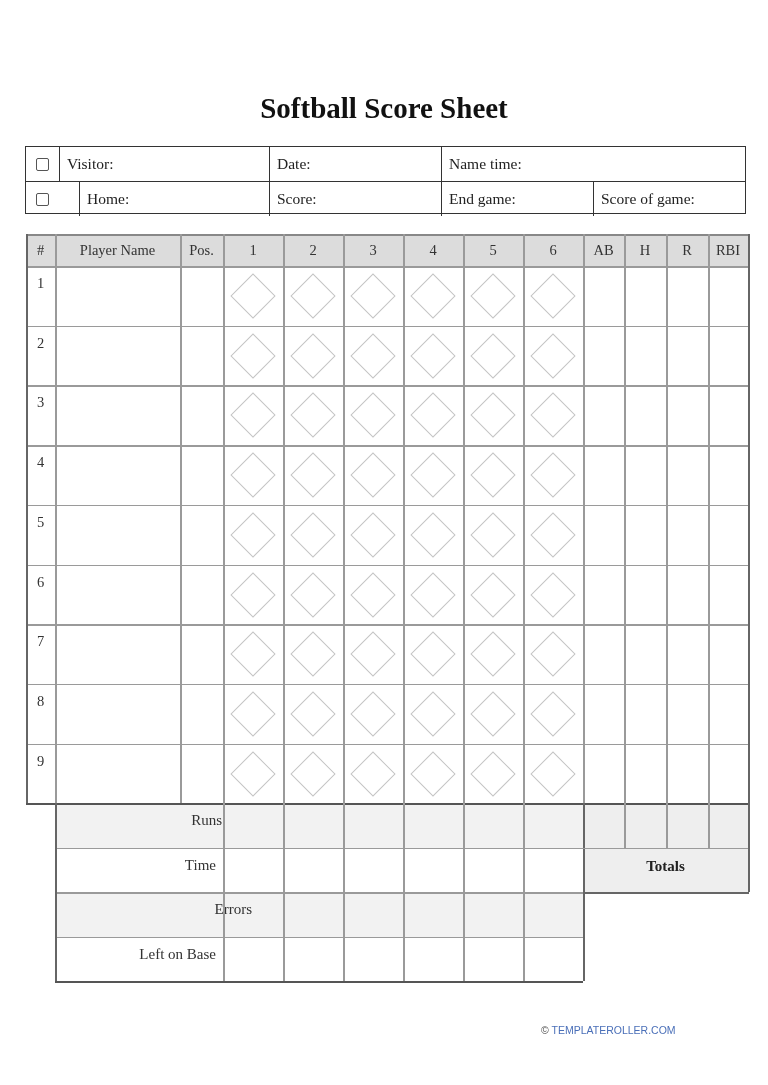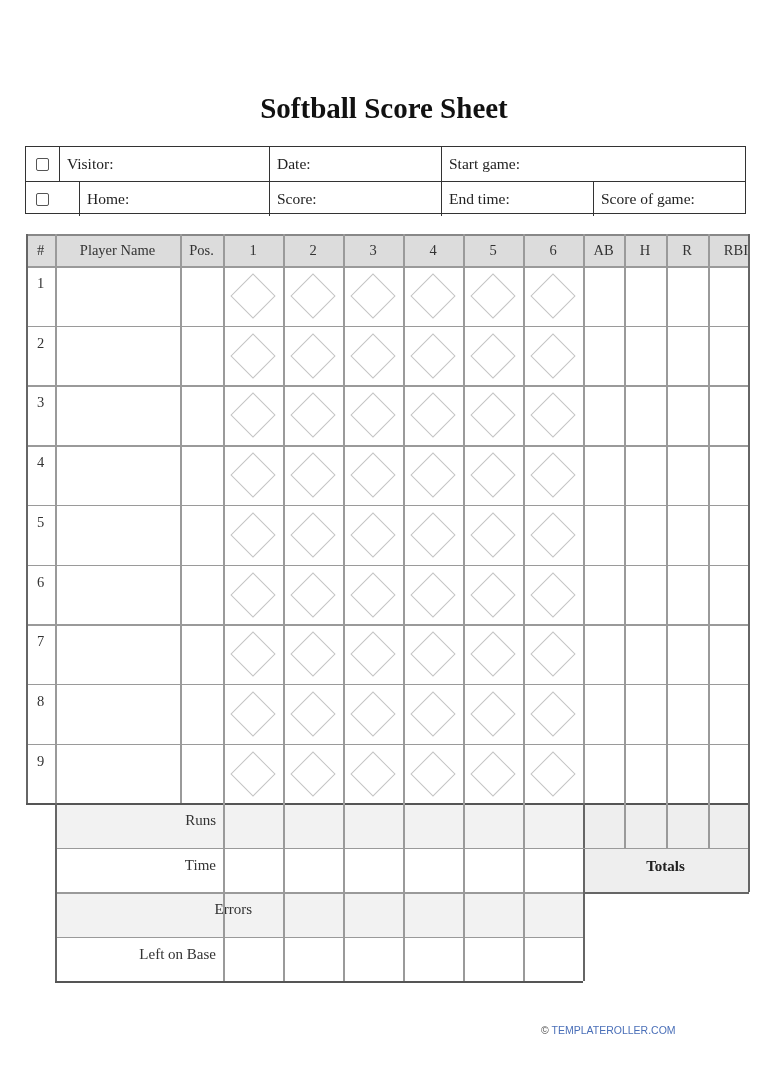--- a/index.html
+++ b/index.html
@@ -28,48 +28,48 @@
 
 <div class="title">Softball Score Sheet</div>
 
 <div class="info">
   <div class="row r1">
     <div class="cb">
         <span></span>
       </div>
     <div class="cell" style="left:243px;width:172px;">Date:</div>
     <div class="cell" style="left:33px;width:210px;">Visitor:</div>
-    <div class="cell" style="left:415px;width:152px;">Start game:</div>
+    <div class="cell" style="left:415px;width:152px;">Name time:</div>
   </div>
   <div class="row r2">
     <div class="cb">
         <span></span>
       </div>
     <div class="cell" style="left:33px;width:210px;margin-left:20px;">Home:</div>
     <div class="cell" style="left:243px;width:172px;">Score:</div>
-    <div class="cell" style="left:415px;width:152px;">End time:</div>
+    <div class="cell" style="left:415px;width:152px;">End game:</div>
     <div class="cell" style="left:567px;width:152px;">Score of game:</div>
   </div>
 </div>
 
 <div id="score">
     <div class="hdr" style=""></div>
     <div class="hdrtxt" style="left:26px;width:29px;">#</div>
     <div class="hdrtxt" style="left:55px;width:125px;">Player Name</div>
     <div class="hdrtxt" style="left:180px;width:43px;">Pos.</div>
     <div class="hdrtxt" style="left:223px;width:60px;">1</div>
     <div class="hdrtxt" style="left:283px;width:60px;">2</div>
     <div class="hdrtxt" style="left:343px;width:60px;">3</div>
     <div class="hdrtxt" style="left:403px;width:60px;">4</div>
     <div class="hdrtxt" style="left:463px;width:60px;">5</div>
     <div class="hdrtxt" style="left:523px;width:60px;">6</div>
     <div class="hdrtxt" style="left:583px;width:41px;">AB</div>
     <div class="hdrtxt" style="left:624px;width:42px;">H</div>
     <div class="hdrtxt" style="left:666px;width:42px;">R</div>
-    <div class="hdrtxt" style="left:708px;width:40px;text-align:right;">RBI</div>
+    <div class="hdrtxt" style="left:708px;width:40px;">RBI</div>
     <div class="shade" style="left:55px;top:803.3000000000001px;width:528px;height:44.5px;"></div>
     <div class="shade" style="left:55px;top:892.3000000000001px;width:528px;height:44.5px;"></div>
     <div class="shade2" style="left:583px;top:803.3000000000001px;width:165px;height:89px;"></div>
     <div class="rownum" style="top:275px;">1</div>
     <div class="dia" style="left:237px;top:280px;"></div>
     <div class="dia" style="left:297px;top:280px;"></div>
     <div class="dia" style="left:357px;top:280px;"></div>
     <div class="dia" style="left:417px;top:280px;"></div>
     <div class="dia" style="left:477px;top:280px;"></div>
     <div class="dia" style="left:537px;top:280px;"></div>
@@ -122,21 +122,21 @@
     <div class="dia" style="left:417px;top:697.9000000000001px;"></div>
     <div class="dia" style="left:477px;top:697.9000000000001px;"></div>
     <div class="dia" style="left:537px;top:697.9000000000001px;"></div>
     <div class="rownum" style="top:752.6px;">9</div>
     <div class="dia" style="left:237px;top:757.6px;"></div>
     <div class="dia" style="left:297px;top:757.6px;"></div>
     <div class="dia" style="left:357px;top:757.6px;"></div>
     <div class="dia" style="left:417px;top:757.6px;"></div>
     <div class="dia" style="left:477px;top:757.6px;"></div>
     <div class="dia" style="left:537px;top:757.6px;"></div>
-    <div class="sumlbl" style="top:812.3000000000001px;">Runs</div>
+    <div class="sumlbl" style="top:812.3000000000001px;padding-left:6px;">Runs</div>
     <div class="sumlbl" style="top:856.8000000000001px;">Time</div>
     <div class="sumlbl" style="top:901.3000000000001px;padding-left:36px;">Errors</div>
     <div class="sumlbl" style="top:945.8000000000001px;">Left on Base</div>
     <div class="totals" style="">Totals</div>
     <div class="hline" style="left:26px;top:266px;width:722px;height:1.5px;"></div>
     <div class="hline" style="left:26px;top:325.7px;width:722px;height:1.5px;"></div>
     <div class="hline" style="left:26px;top:385.4px;width:722px;height:1.5px;"></div>
     <div class="hline" style="left:26px;top:445.1px;width:722px;height:1.5px;"></div>
     <div class="hline" style="left:26px;top:504.8px;width:722px;height:1.5px;"></div>
     <div class="hline" style="left:26px;top:564.5px;width:722px;height:1.5px;"></div>

